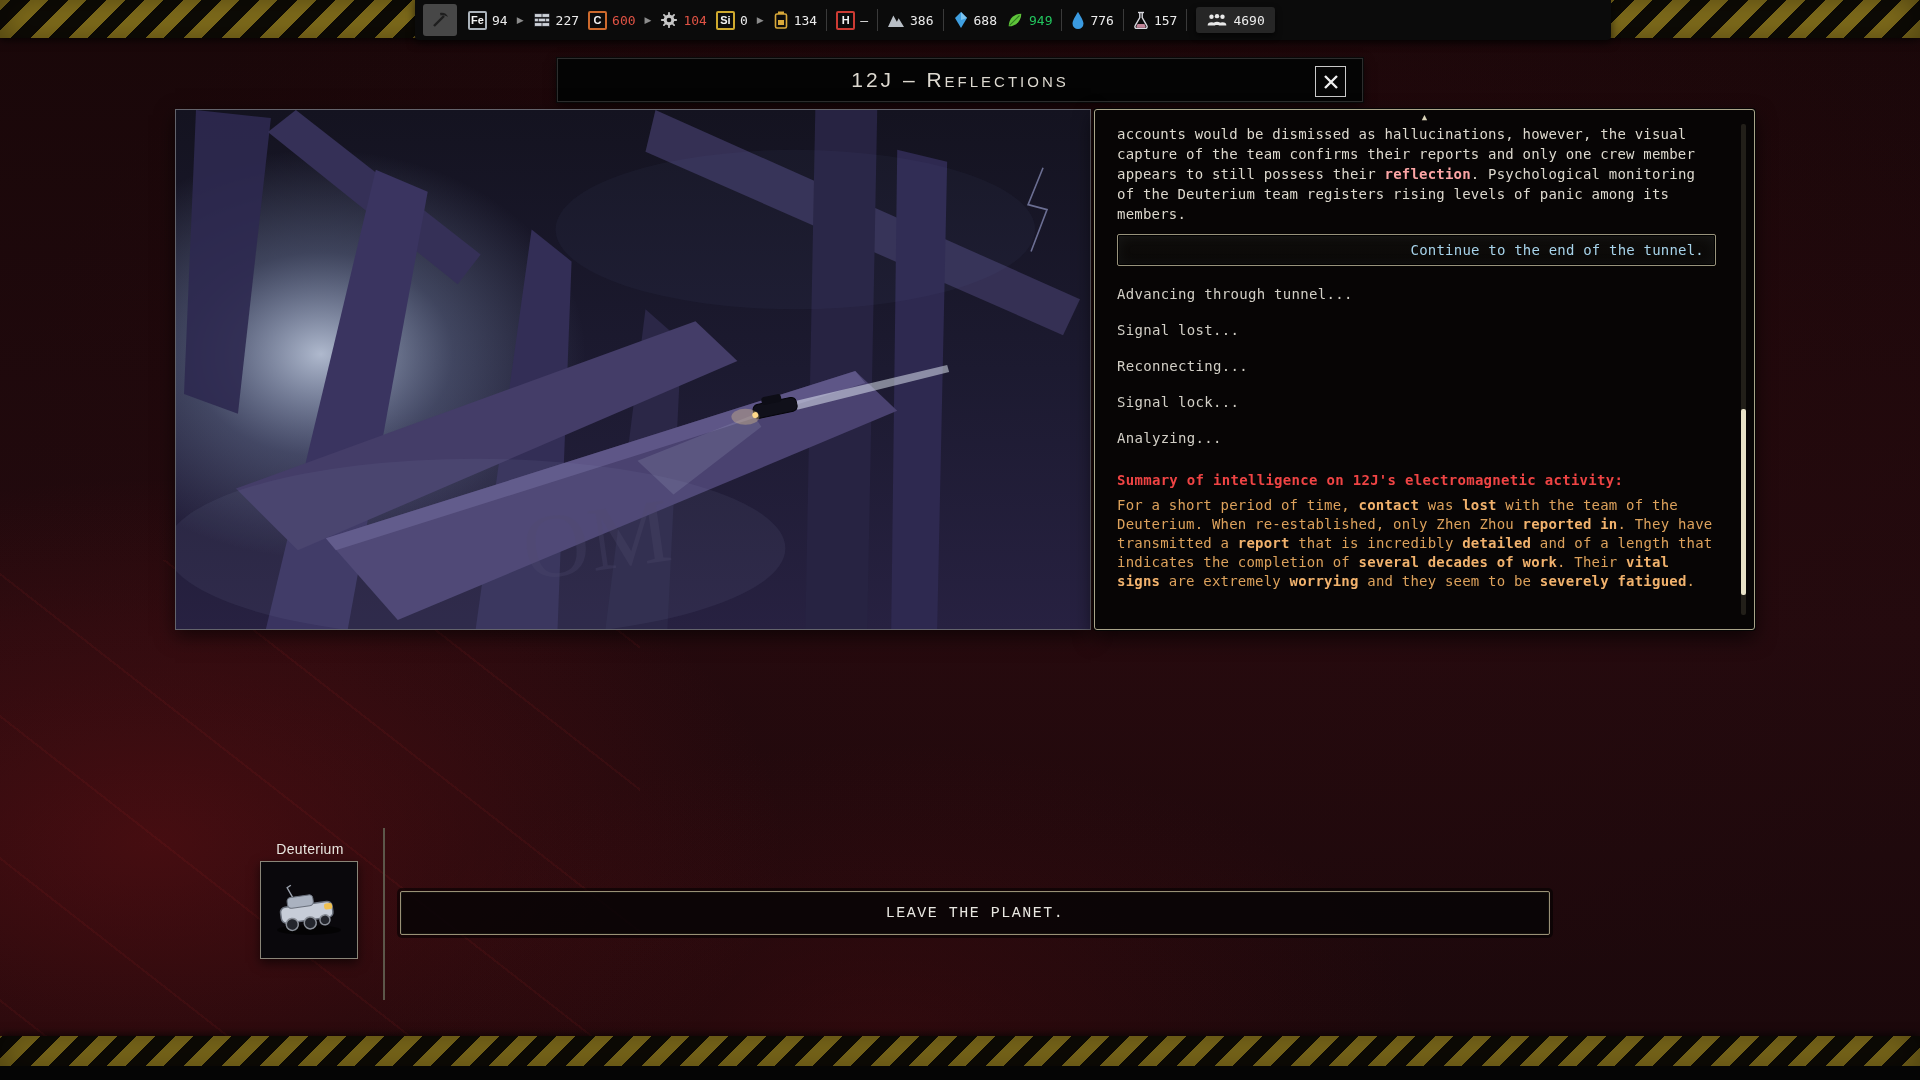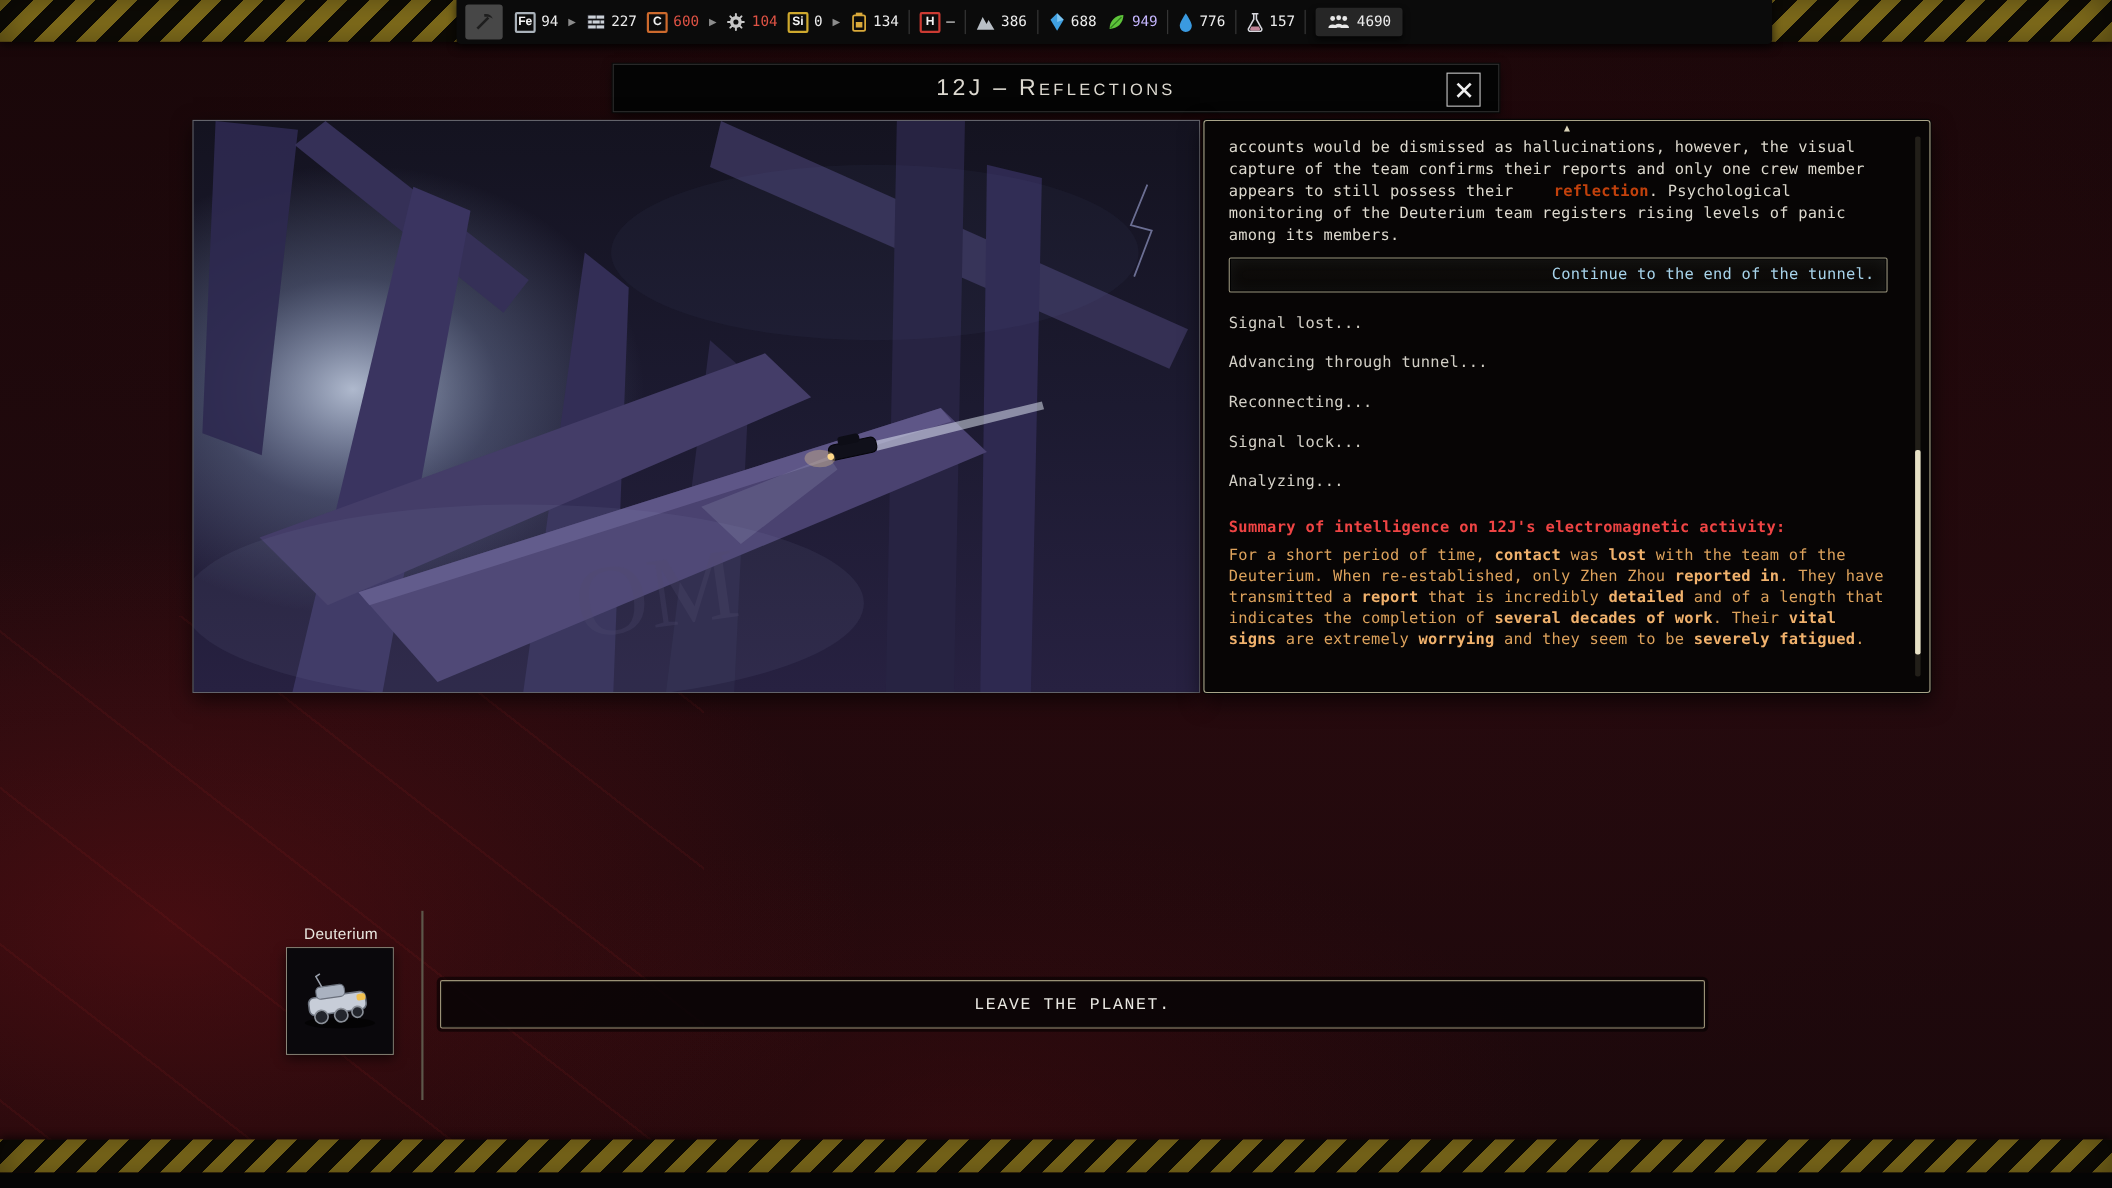--- a/index.html
+++ b/index.html
@@ -30,21 +30,21 @@
   .tool-btn{width:34px;height:32px;background:#474747;border-radius:3px;display:flex;align-items:center;justify-content:center;margin-right:2px;cursor:pointer;}
   .res{display:flex;align-items:center;gap:5px;white-space:nowrap;}
   .ebox{width:19px;height:19px;display:flex;align-items:center;justify-content:center;
         font:bold 11px "Liberation Sans",sans-serif;color:#f2f2f2;border:2px solid #9aa0a6;border-radius:2px;box-sizing:border-box;}
   .b-fe{border-color:#aab2ba;}
   .b-c{border-color:#cd6a2d;}
   .b-si{border-color:#cfa92e;}
   .b-h{border-color:#cc3b33;}
   .val{font:13px "DejaVu Sans Mono",monospace;color:#ececec;}
   .val.red{color:#e05345;}
-  .val.green{color:#c4b5fd;}
+  .val.green{color:#22c55e;}
   .arrow{color:#8c8c8c;font-size:9px;line-height:1;}
   .vdiv{width:1px;height:22px;background:#3a3a3a;}
   .pop{background:#262626;border-radius:3px;padding:5px 10px;box-shadow:0 3px 6px rgba(0,0,0,.65);}
   
   .title-bar{
     position:absolute;left:557px;top:58px;width:806px;height:44px;background:#040404;
     border:1px solid #2d2d2d;box-shadow:0 0 0 1px #0a0a0a, 0 4px 10px rgba(0,0,0,.6);
     display:flex;align-items:center;justify-content:center;box-sizing:border-box;
   }
   .title-text{
@@ -66,21 +66,21 @@
     position:absolute;left:1094px;top:109px;width:661px;height:521px;box-sizing:border-box;
     background:#070505;border:1px solid #a9a489;border-radius:3px;
     box-shadow:0 0 0 1px #060505, 0 8px 20px rgba(0,0,0,.65);
     padding:12px 38px 12px 22px;overflow:hidden;
     font-family:"DejaVu Sans Mono",monospace;
   }
   .scroll-up{position:absolute;top:2px;left:50%;transform:translateX(-50%);color:#d9d3b8;font-size:9px;cursor:pointer;}
   .scroll-track{position:absolute;right:8px;top:14px;bottom:14px;width:5px;background:#221f19;border-radius:2px;cursor:pointer;}
   .scroll-thumb{position:absolute;left:0;width:5px;top:58%;height:38%;background:#e7e1c6;border-radius:2px;cursor:grab;}
   .intro{margin:2px 0 10px 0;color:#ddd9ce;font-size:14px;line-height:20px;letter-spacing:.2px;}
-  .intro b{color:#c2410c;margin-left:28px;}
+  .intro b{color:#fca5a5;}
   .continue-btn{
     display:block;width:100%;box-sizing:border-box;text-align:right;
     padding:7px 11px;margin:4px 0 2px 0;
     background:linear-gradient(#0f0d0b,#0a0807);
     border:1px solid #98937c;border-radius:2px;
     box-shadow:inset 0 0 0 1px #000, inset 0 0 14px rgba(140,175,195,.08);
     color:#a7d3ea;font-family:"DejaVu Sans Mono",monospace;font-size:14px;cursor:pointer;letter-spacing:.2px;
   }
   .log-line{margin:20px 0;color:#d2cfc6;font-size:14px;letter-spacing:.3px;}
   .sum-head{margin:26px 0 0 0;color:#ef4444;font-weight:bold;font-size:14px;letter-spacing:.3px;}
@@ -294,22 +294,22 @@
     </svg>
   </div>
 
   <div class="event-panel">
     <div class="scroll-up">▲</div>
 
     <p class="intro"><span>accounts would be dismissed as hallucinations, however, the visual capture of the team confirms their reports and only one crew member appears to still possess their </span><b>reflection</b><span>. Psychological monitoring of the Deuterium team registers rising levels of panic among its members.</span></p>
 
     <button class="continue-btn">Continue to the end of the tunnel.</button>
 
+    <div class="log-line">Advancing through tunnel...</div>
     <div class="log-line">Signal lost...</div>
-    <div class="log-line">Advancing through tunnel...</div>
     <div class="log-line">Reconnecting...</div>
     <div class="log-line">Signal lock...</div>
     <div class="log-line">Analyzing...</div>
 
     <div class="sum-head">Summary of intelligence on 12J's electromagnetic activity:</div>
     <p class="summary"><span>For a short period of time, </span><b>contact</b><span> was </span><b>lost</b><span> with the team of the Deuterium. When re-established, only Zhen Zhou </span><b>reported in</b><span>. They have transmitted a </span><b>report</b><span> that is incredibly </span><b>detailed</b><span> and of a length that indicates the completion of </span><b>several decades of work</b><span>. Their </span><b>vital signs</b><span> are extremely </span><b>worrying</b><span> and they seem to be </span><b>severely fatigued</b><span>.</span></p>
 
     <div class="scroll-track">
       <div class="scroll-thumb"></div>
     </div>

